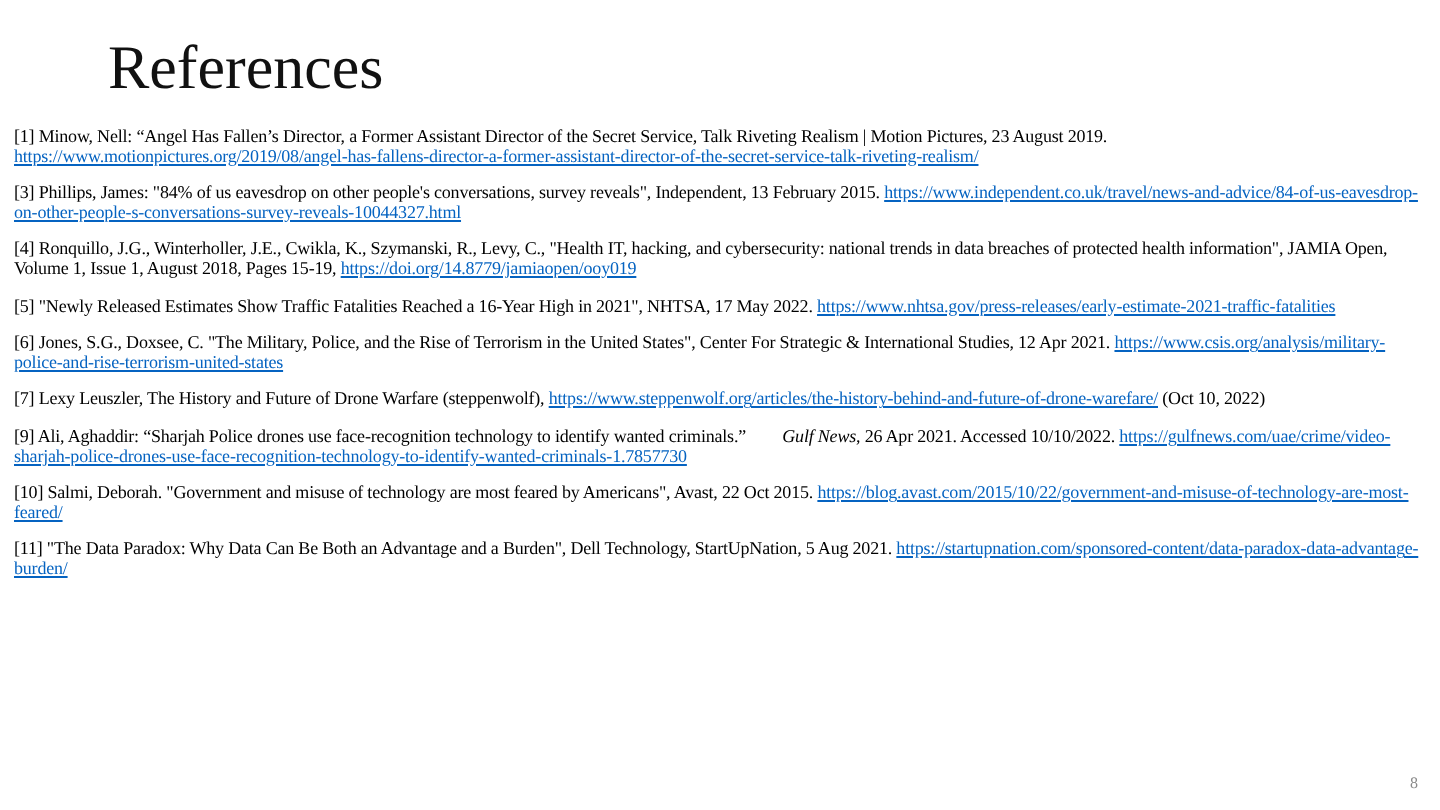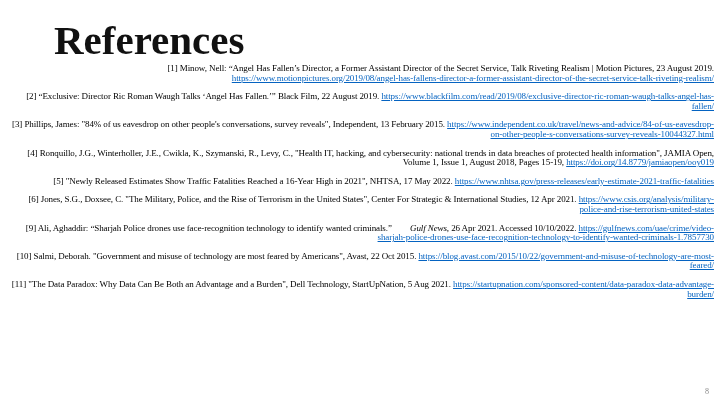--- a/index.html
+++ b/index.html
@@ -13,40 +13,39 @@
     height: 405px;
     background: var(--bg-color, #ffffff);
     overflow: hidden;
     font-family: "Liberation Serif", "DejaVu Serif", serif;
   }
   .slide-title {
     position: absolute;
     left: 54px;
     top: 16px;
     margin: 0;
-    font-size: 41px;
-    font-weight: 700;
+    font-size: 31px;
+    font-weight: 400;
     color: #111111;
     letter-spacing: 0px;
     font-family: "Liberation Serif", "DejaVu Serif", serif;
   }
   .refs {
     position: absolute;
     left: 7px;
     top: 64px;
     width: 707px;
     font-size: 9px;
     line-height: 9.6px;
     color: var(--text-color, #000000);
     letter-spacing: -0.1px;
   }
   .refs p {
     margin: 0 0 9px 0;
     overflow-wrap: break-word;
-    text-align: right;
   }
   .ref-link {
     color: var(--link-color, #0563C1);
     text-decoration: underline;
     cursor: pointer;
     overflow-wrap: anywhere;
   }
   .ref-italic {
     font-style: italic;
     margin-left: 16px;
@@ -60,23 +59,23 @@
     font-family: "Liberation Serif", "DejaVu Serif", serif;
   }
 </style>
 </head>
 <body>
 
 <div class="slide">
   <h1 class="slide-title">References</h1>
   <div class="refs">
       <p><span class="ref-text">[1] Minow, Nell: “Angel Has Fallen’s Director, a Former Assistant Director of the Secret Service, Talk Riveting Realism | Motion Pictures, 23 August 2019. </span><a class="ref-link">https://www.motionpictures.org/2019/08/angel-has-fallens-director-a-former-assistant-director-of-the-secret-service-talk-riveting-realism/</a></p>
-      <p><span class="ref-text">[2] “Exclusive: Director Ric Roman Waugh Talks ‘Angel Has Fallen.’” Black Film, 22 August 2019. </span><a class="ref-link">https://www.blackfilm.com/read/2019/08/exclusive-director-ric-roman-waugh-talks-angel-has-fallen/</a></p>
       <p><span class="ref-text">[3] Phillips, James: "84% of us eavesdrop on other people's conversations, survey reveals", Independent, 13 February 2015. </span><a class="ref-link">https://www.independent.co.uk/travel/news-and-advice/84-of-us-eavesdrop-on-other-people-s-conversations-survey-reveals-10044327.html</a></p>
       <p><span class="ref-text">[4] Ronquillo, J.G., Winterholler, J.E., Cwikla, K., Szymanski, R., Levy, C., "Health IT, hacking, and cybersecurity: national trends in data breaches of protected health information", JAMIA Open, Volume 1, Issue 1, August 2018, Pages 15-19, </span><a class="ref-link">https://doi.org/14.8779/jamiaopen/ooy019</a></p>
       <p><span class="ref-text">[5] "Newly Released Estimates Show Traffic Fatalities Reached a 16-Year High in 2021", NHTSA, 17 May 2022. </span><a class="ref-link">https://www.nhtsa.gov/press-releases/early-estimate-2021-traffic-fatalities</a></p>
       <p><span class="ref-text">[6] Jones, S.G., Doxsee, C. "The Military, Police, and the Rise of Terrorism in the United States", Center For Strategic &amp; International Studies, 12 Apr 2021. </span><a class="ref-link">https://www.csis.org/analysis/military-police-and-rise-terrorism-united-states</a></p>
+      <p><span class="ref-text">[7] Lexy Leuszler, The History and Future of Drone Warfare (steppenwolf), </span><a class="ref-link">https://www.steppenwolf.org/articles/the-history-behind-and-future-of-drone-warefare/</a><span class="ref-text"> (Oct 10, 2022)</span></p>
       <p><span class="ref-text">[9] Ali, Aghaddir: “Sharjah Police drones use face-recognition technology to identify wanted criminals.” </span><span class="ref-italic">Gulf News</span><span class="ref-text">, 26 Apr 2021. Accessed 10/10/2022. </span><a class="ref-link">https://gulfnews.com/uae/crime/video-sharjah-police-drones-use-face-recognition-technology-to-identify-wanted-criminals-1.7857730</a></p>
       <p><span class="ref-text">[10] Salmi, Deborah. "Government and misuse of technology are most feared by Americans", Avast, 22 Oct 2015. </span><a class="ref-link">https://blog.avast.com/2015/10/22/government-and-misuse-of-technology-are-most-feared/</a></p>
       <p><span class="ref-text">[11] "The Data Paradox: Why Data Can Be Both an Advantage and a Burden", Dell Technology, StartUpNation, 5 Aug 2021. </span><a class="ref-link">https://startupnation.com/sponsored-content/data-paradox-data-advantage-burden/</a></p>
     </div>
   <div class="page-number">8</div>
 </div>
 
 </body></html>

